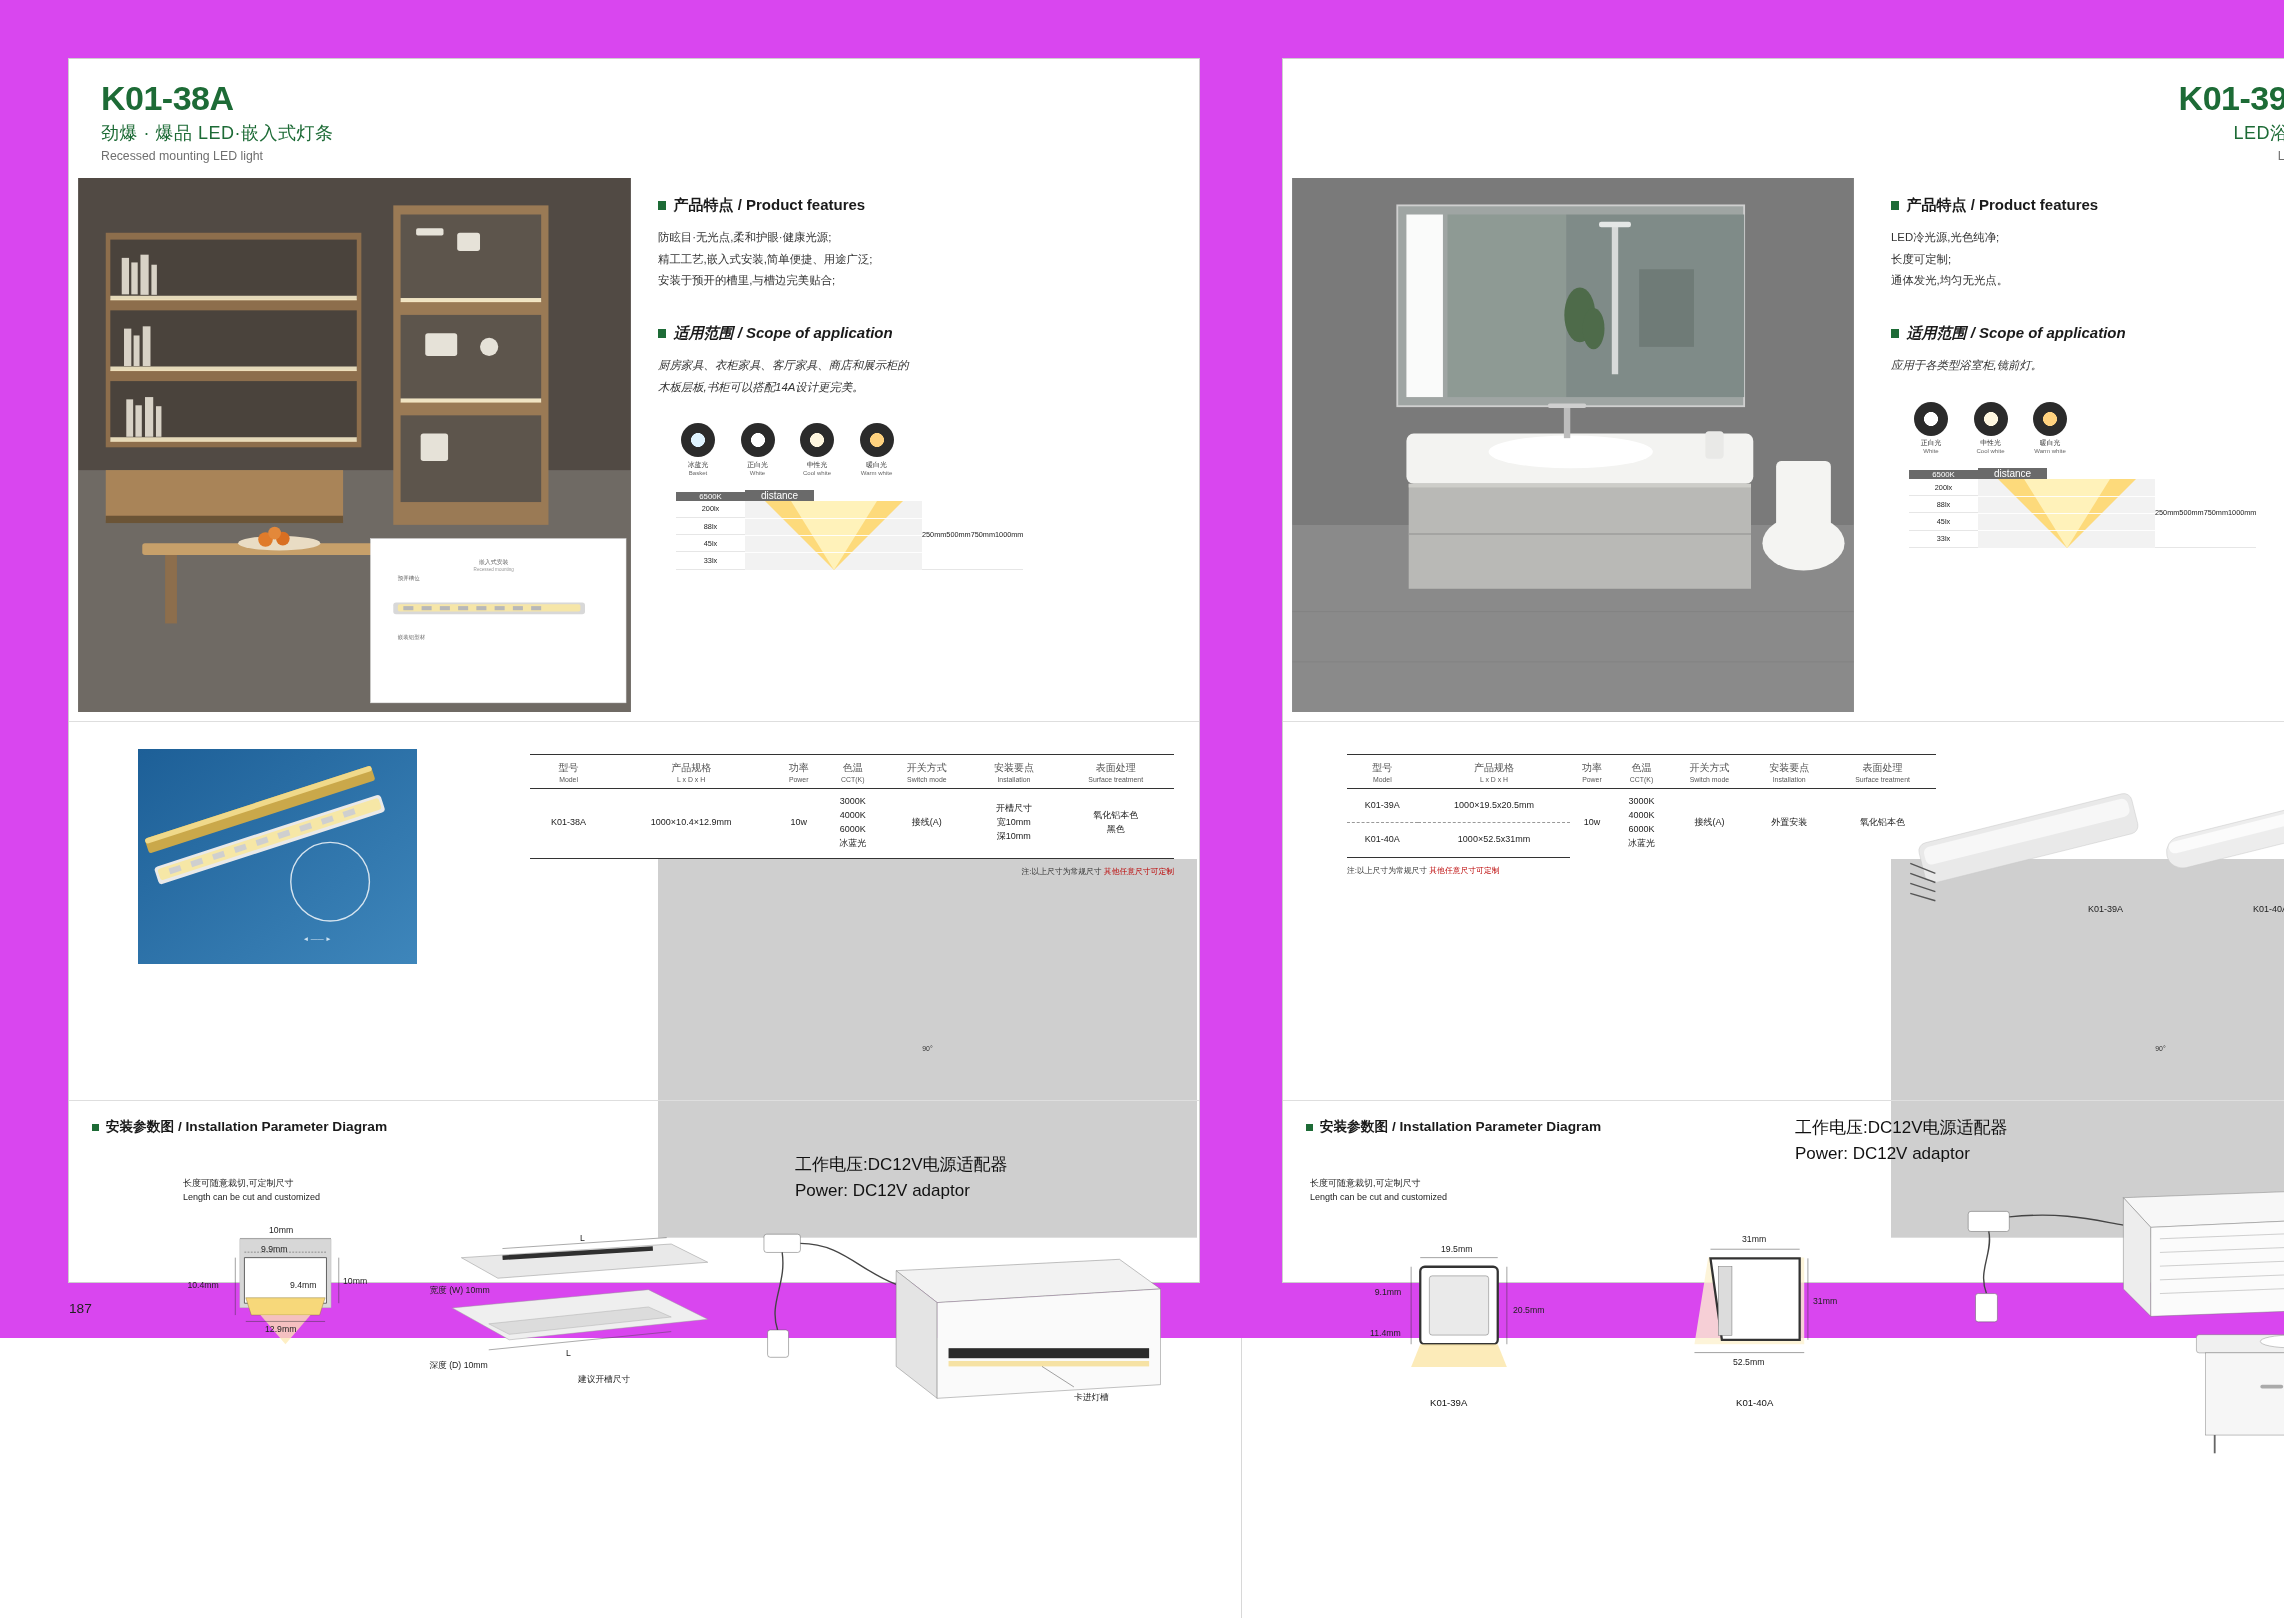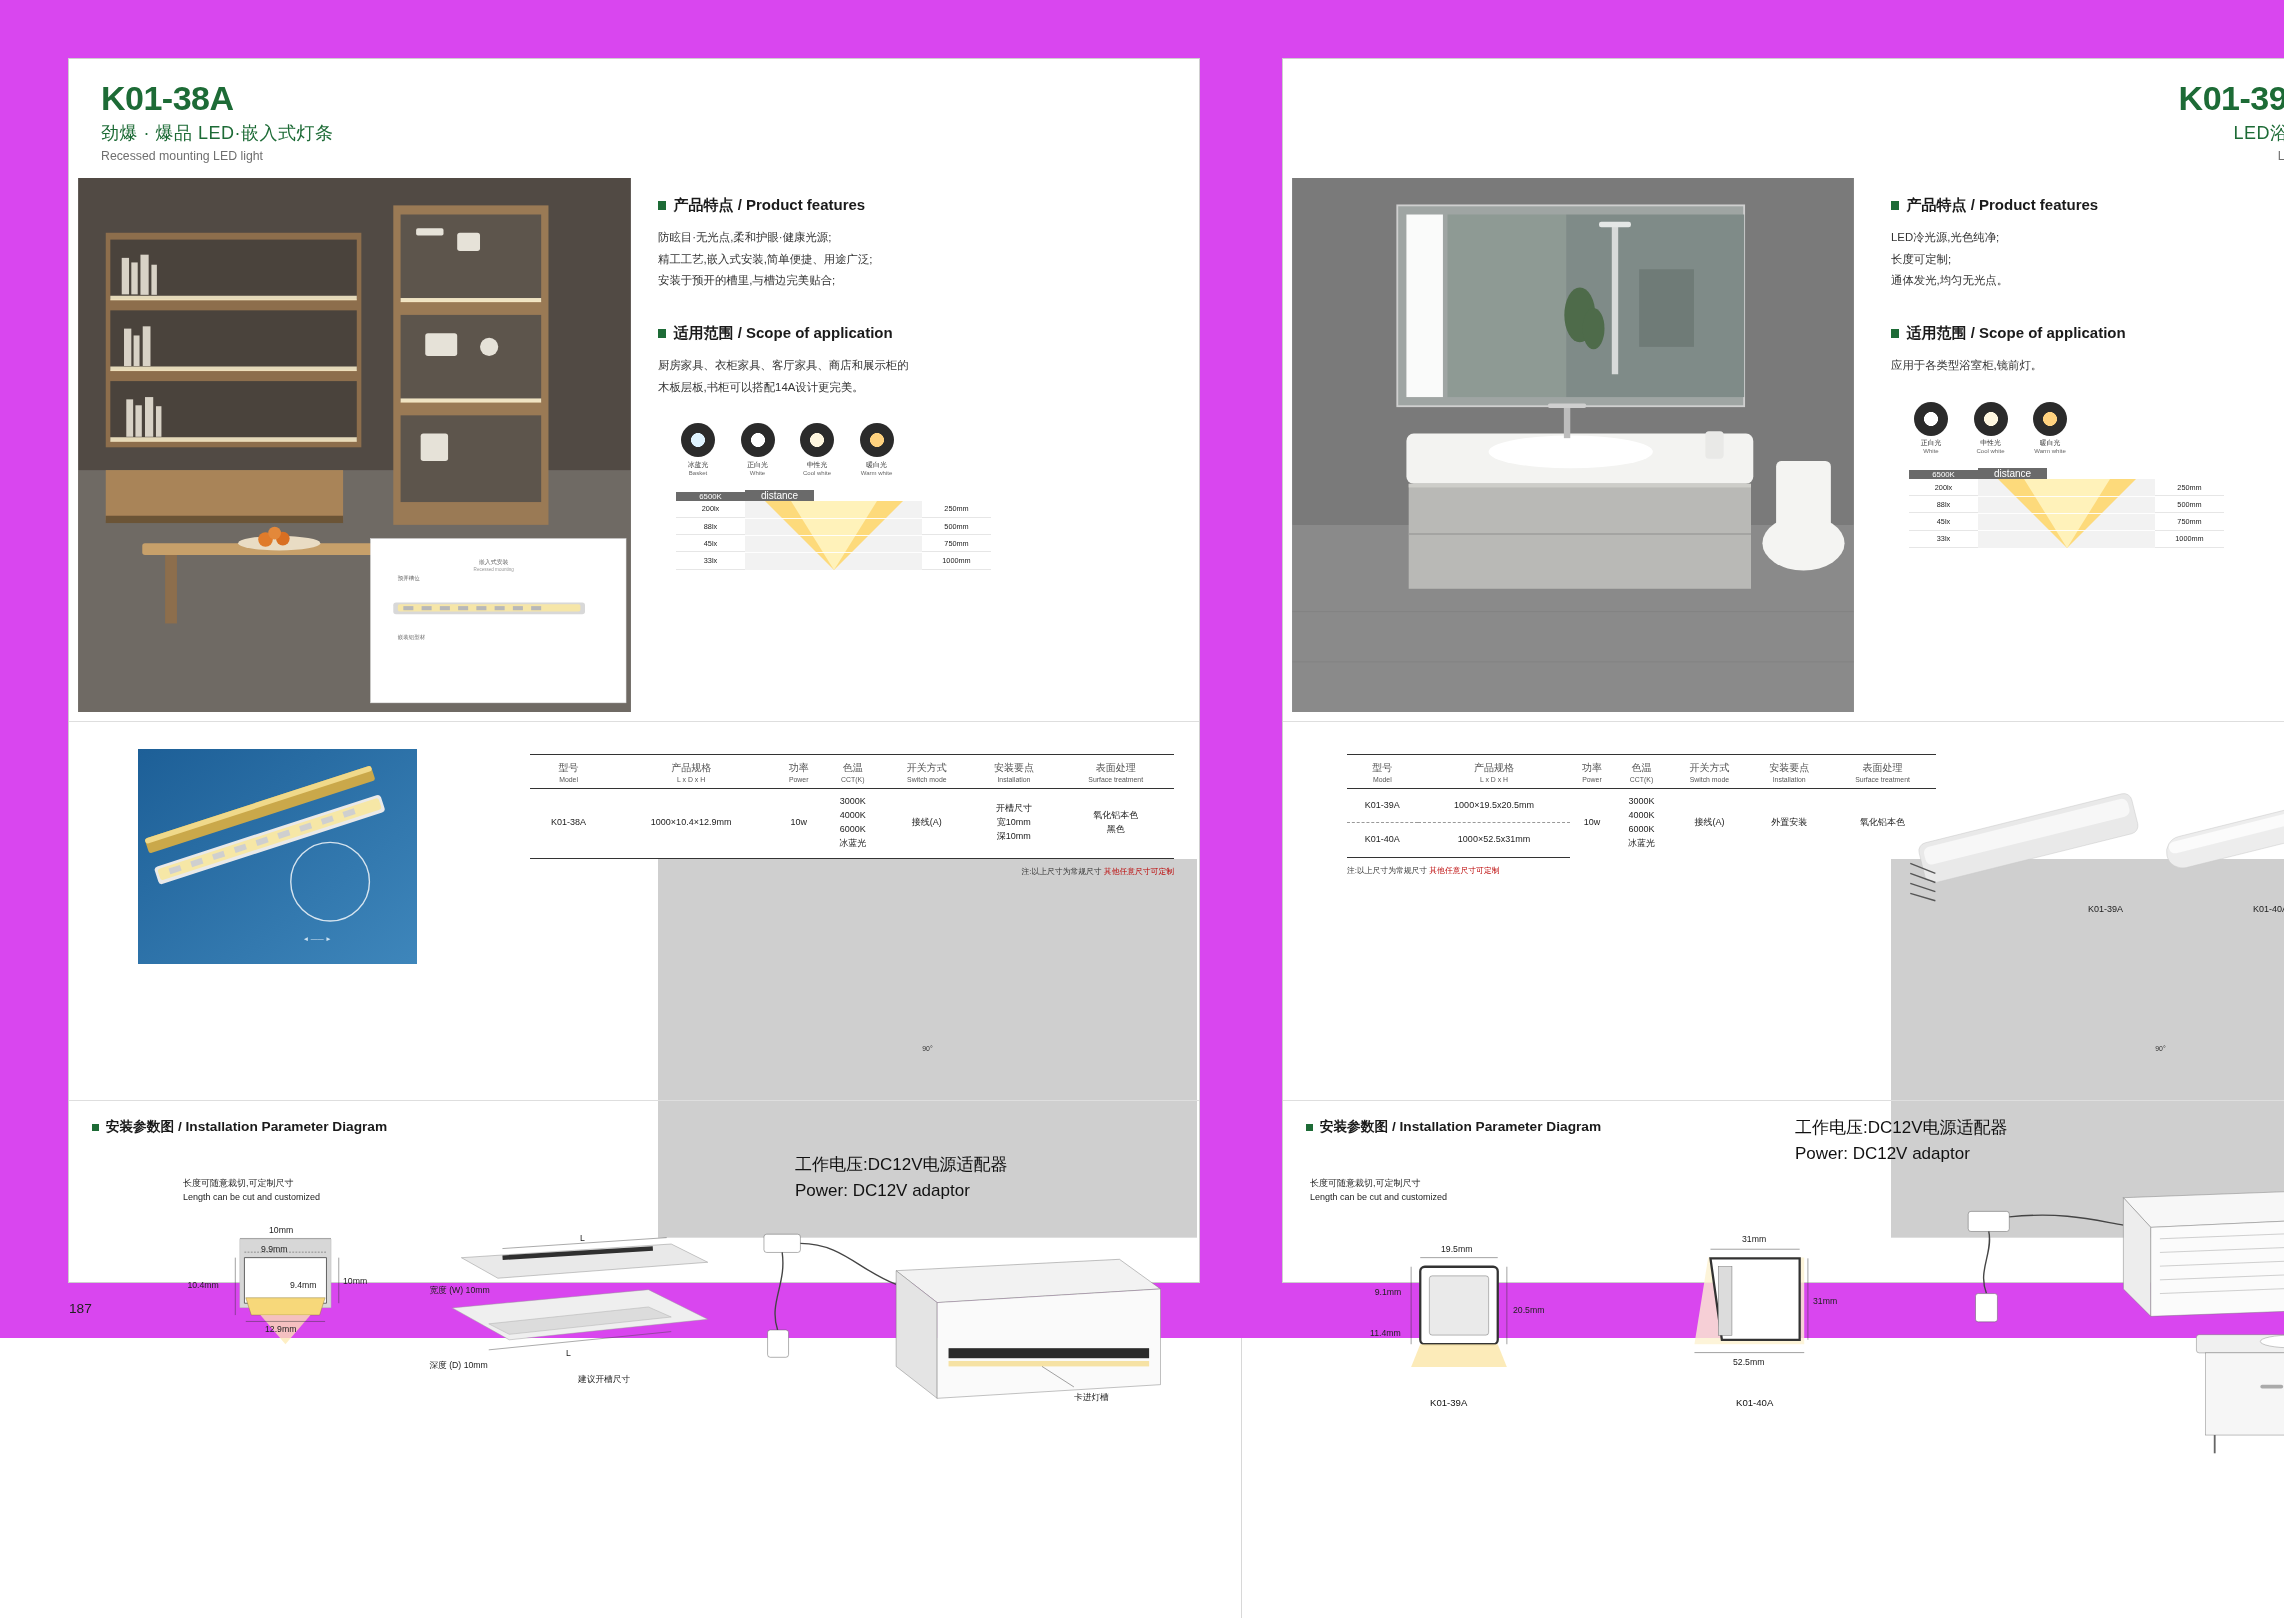--- a/index.html
+++ b/index.html
@@ -34,21 +34,21 @@
   .hero-row { position:absolute; left:0; right:0; top:110px; height:553px; border-bottom:0.9px solid #dedede; }
   .hero-img { position:absolute; top:9px; bottom:9px; left:9px; width:553px; overflow:hidden; }
   .page.right .hero-img { width:562px; }
 
   .features { position:absolute; top:27px; right:18px; width:539px; }
   .page.left .features { left:589px; width:539px; }
   .page.right .features { left:608px; width:539px; }
   .feat-h { display:flex; align-items:center; font-size:15px; font-weight:bold; color:#1a1a1a; margin-bottom:12px; }
   .feat-h .sq { width:8.2px; height:8.2px; background:#1d6b36; margin-right:7.3px; display:inline-block; }
   .feat-line { font-size:11.4px; color:#333; line-height:1.9; }
-  .feat-block2 { margin-top:32px; }
+  .feat-block2 { margin-top:32px;font-style:italic; }
 
   
   .cct-row { display:flex; gap:15.5px; margin-top:25px; margin-left:18px; }
   .cct { width:44px; text-align:center; }
   .cct .bulb { width:34px; height:34px; border-radius:50%; margin:0 auto; position:relative;
                background:radial-gradient(circle at 50% 50%, #fff 0 28%, #2b2b2b 30% 100%); }
   .cct .bulb.ice { background:radial-gradient(circle at 50% 50%, #dff3ff 0 28%, #2b2b2b 30% 100%); }
   .cct .bulb.cool { background:radial-gradient(circle at 50% 50%, #fff7e0 0 28%, #2b2b2b 30% 100%); }
   .cct .bulb.warm { background:radial-gradient(circle at 50% 50%, #ffd27f 0 28%, #2b2b2b 30% 100%); }
   .cct .bulb::after {
@@ -74,21 +74,21 @@
     position:absolute; left:50%; top:0; transform:translateX(-50%);
     width:0; height:0; border-left:69px solid transparent; border-right:69px solid transparent;
     border-top:69px solid rgba(255,214,102,.85);
   }
   .lux-mid .cone2 {
     position:absolute; left:50%; top:0; transform:translateX(-50%);
     width:0; height:0; border-left:43px solid transparent; border-right:43px solid transparent;
     border-top:69px solid rgba(255,243,190,.95);
   }
   .lux-mid .hline { position:absolute; left:0; right:0; height:0.5px; background:#fff; opacity:.9; }
-  .lux-right { width:69px; display:flex; flex-direction:column; }
+  .lux-right { width:69px; display:flex; flex-direction:row; }
 
   
   .mid { position:absolute; left:0; right:0; top:663px; height:379px; border-bottom:0.9px solid #dedede; }
   .prod-shot { position:absolute; top:27px; left:69px; width:279px; height:215px; overflow:hidden; }
 
   .spec { position:absolute; top:32px; }
   .page.left .spec { left:461px; width:644px; }
   .page.right .spec { left:676px; width:576px; }
   table.spec-t { border-collapse:collapse; width:100%; }
   table.spec-t th, table.spec-t td { text-align:center; vertical-align:middle; }

